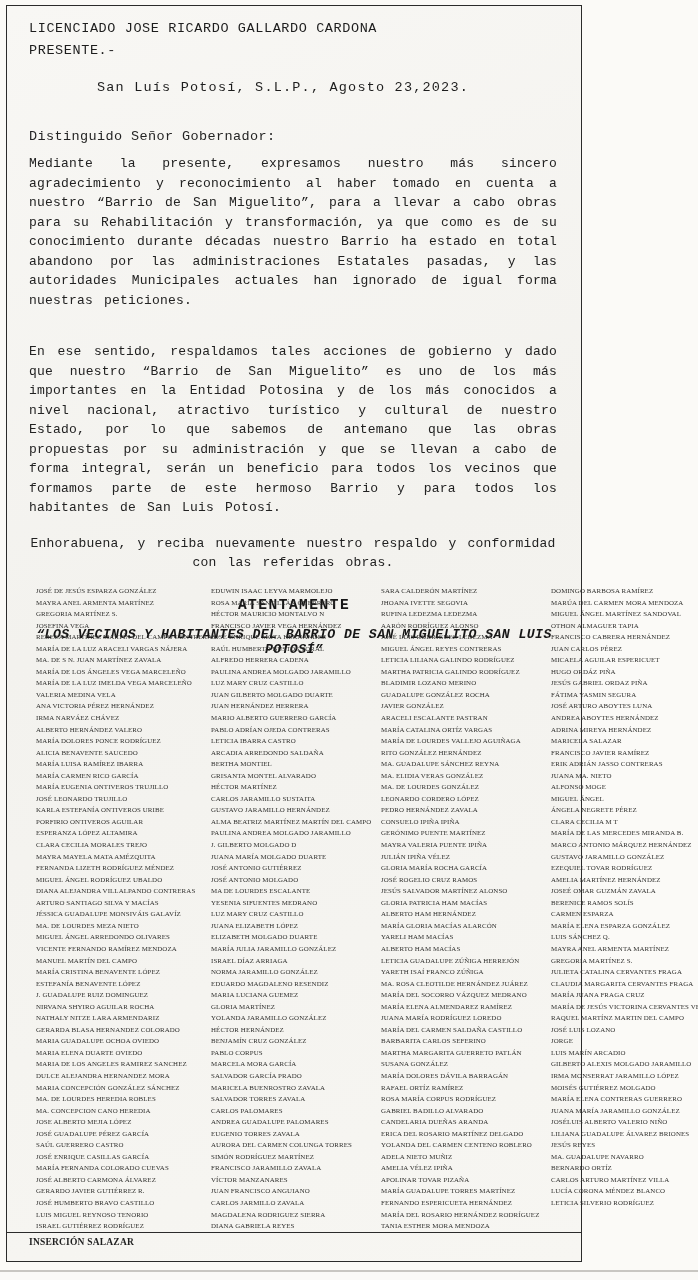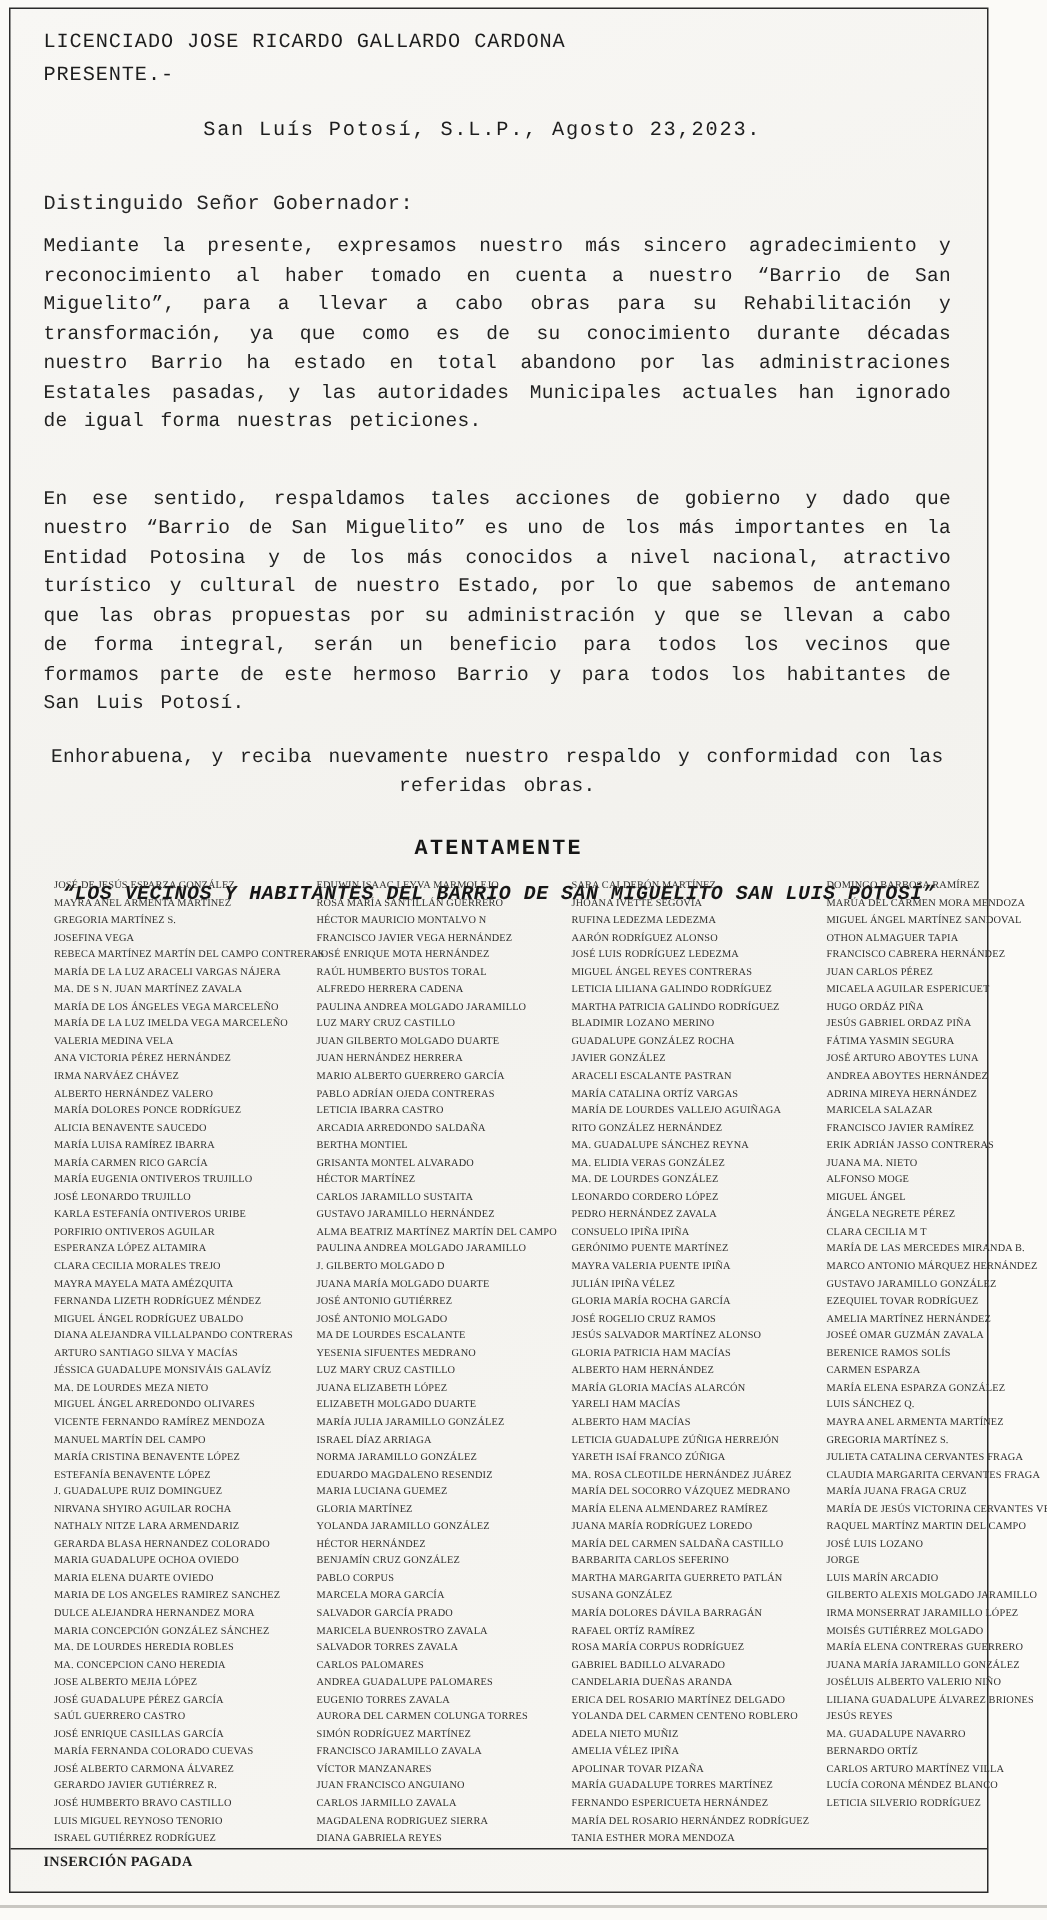--- a/index.html
+++ b/index.html
@@ -4,21 +4,21 @@
 <style>
   html,body{margin:0;padding:0;}
   body{
     width:698px;height:1280px;position:relative;
     background:#fbfaf7;
     font-family:"Liberation Mono", monospace;
     color:#242424;
     overflow:hidden;
   }
   .frame{
-    position:absolute;top:5px;left:6px;width:653px;height:1257px;
+    position:absolute;top:5px;left:6px;width:576px;height:1257px;
     border:1.5px solid #2b2b2b;
     background:linear-gradient(160deg,#f8f7f4 0%,#f3f2ee 45%,#f7f6f2 100%);
     box-sizing:border-box;
   }
   .letterhead{margin:12px 24px 0 22px;font-size:13.5px;line-height:22px;letter-spacing:.6px;color:#1d1d1d;}
   .date-line{margin:18px 22px 0 0;text-align:center;font-size:13.5px;letter-spacing:1.2px;color:#1d1d1d;}
   .salutation{margin:34px 24px 0 22px;font-size:13.5px;letter-spacing:.4px;}
   .para{margin:10px 24px 0 22px;font-size:13px;line-height:19.5px;text-align:justify;word-spacing:3px;letter-spacing:.2px;color:#222;}
   .para.p2{margin-top:32px;}
   .para.p3{margin-top:16px;text-align:center;}
@@ -291,18 +291,18 @@
         <li class="name">JESÚS REYES</li>
         <li class="name">MA. GUADALUPE NAVARRO</li>
         <li class="name">BERNARDO ORTÍZ</li>
         <li class="name">CARLOS ARTURO MARTÍNEZ VILLA</li>
         <li class="name">LUCÍA CORONA MÉNDEZ BLANCO</li>
         <li class="name">LETICIA SILVERIO RODRÍGUEZ</li>
       </ul>
   </div>
 
   <div class="footer-strip">
-    <div>INSERCIÓN PAGADA</div>
+    <div>INSERCIÓN SALAZAR</div>
   </div>
 
 </div>
 
 <div class="bottom-rule"></div>
 
 </body></html>

